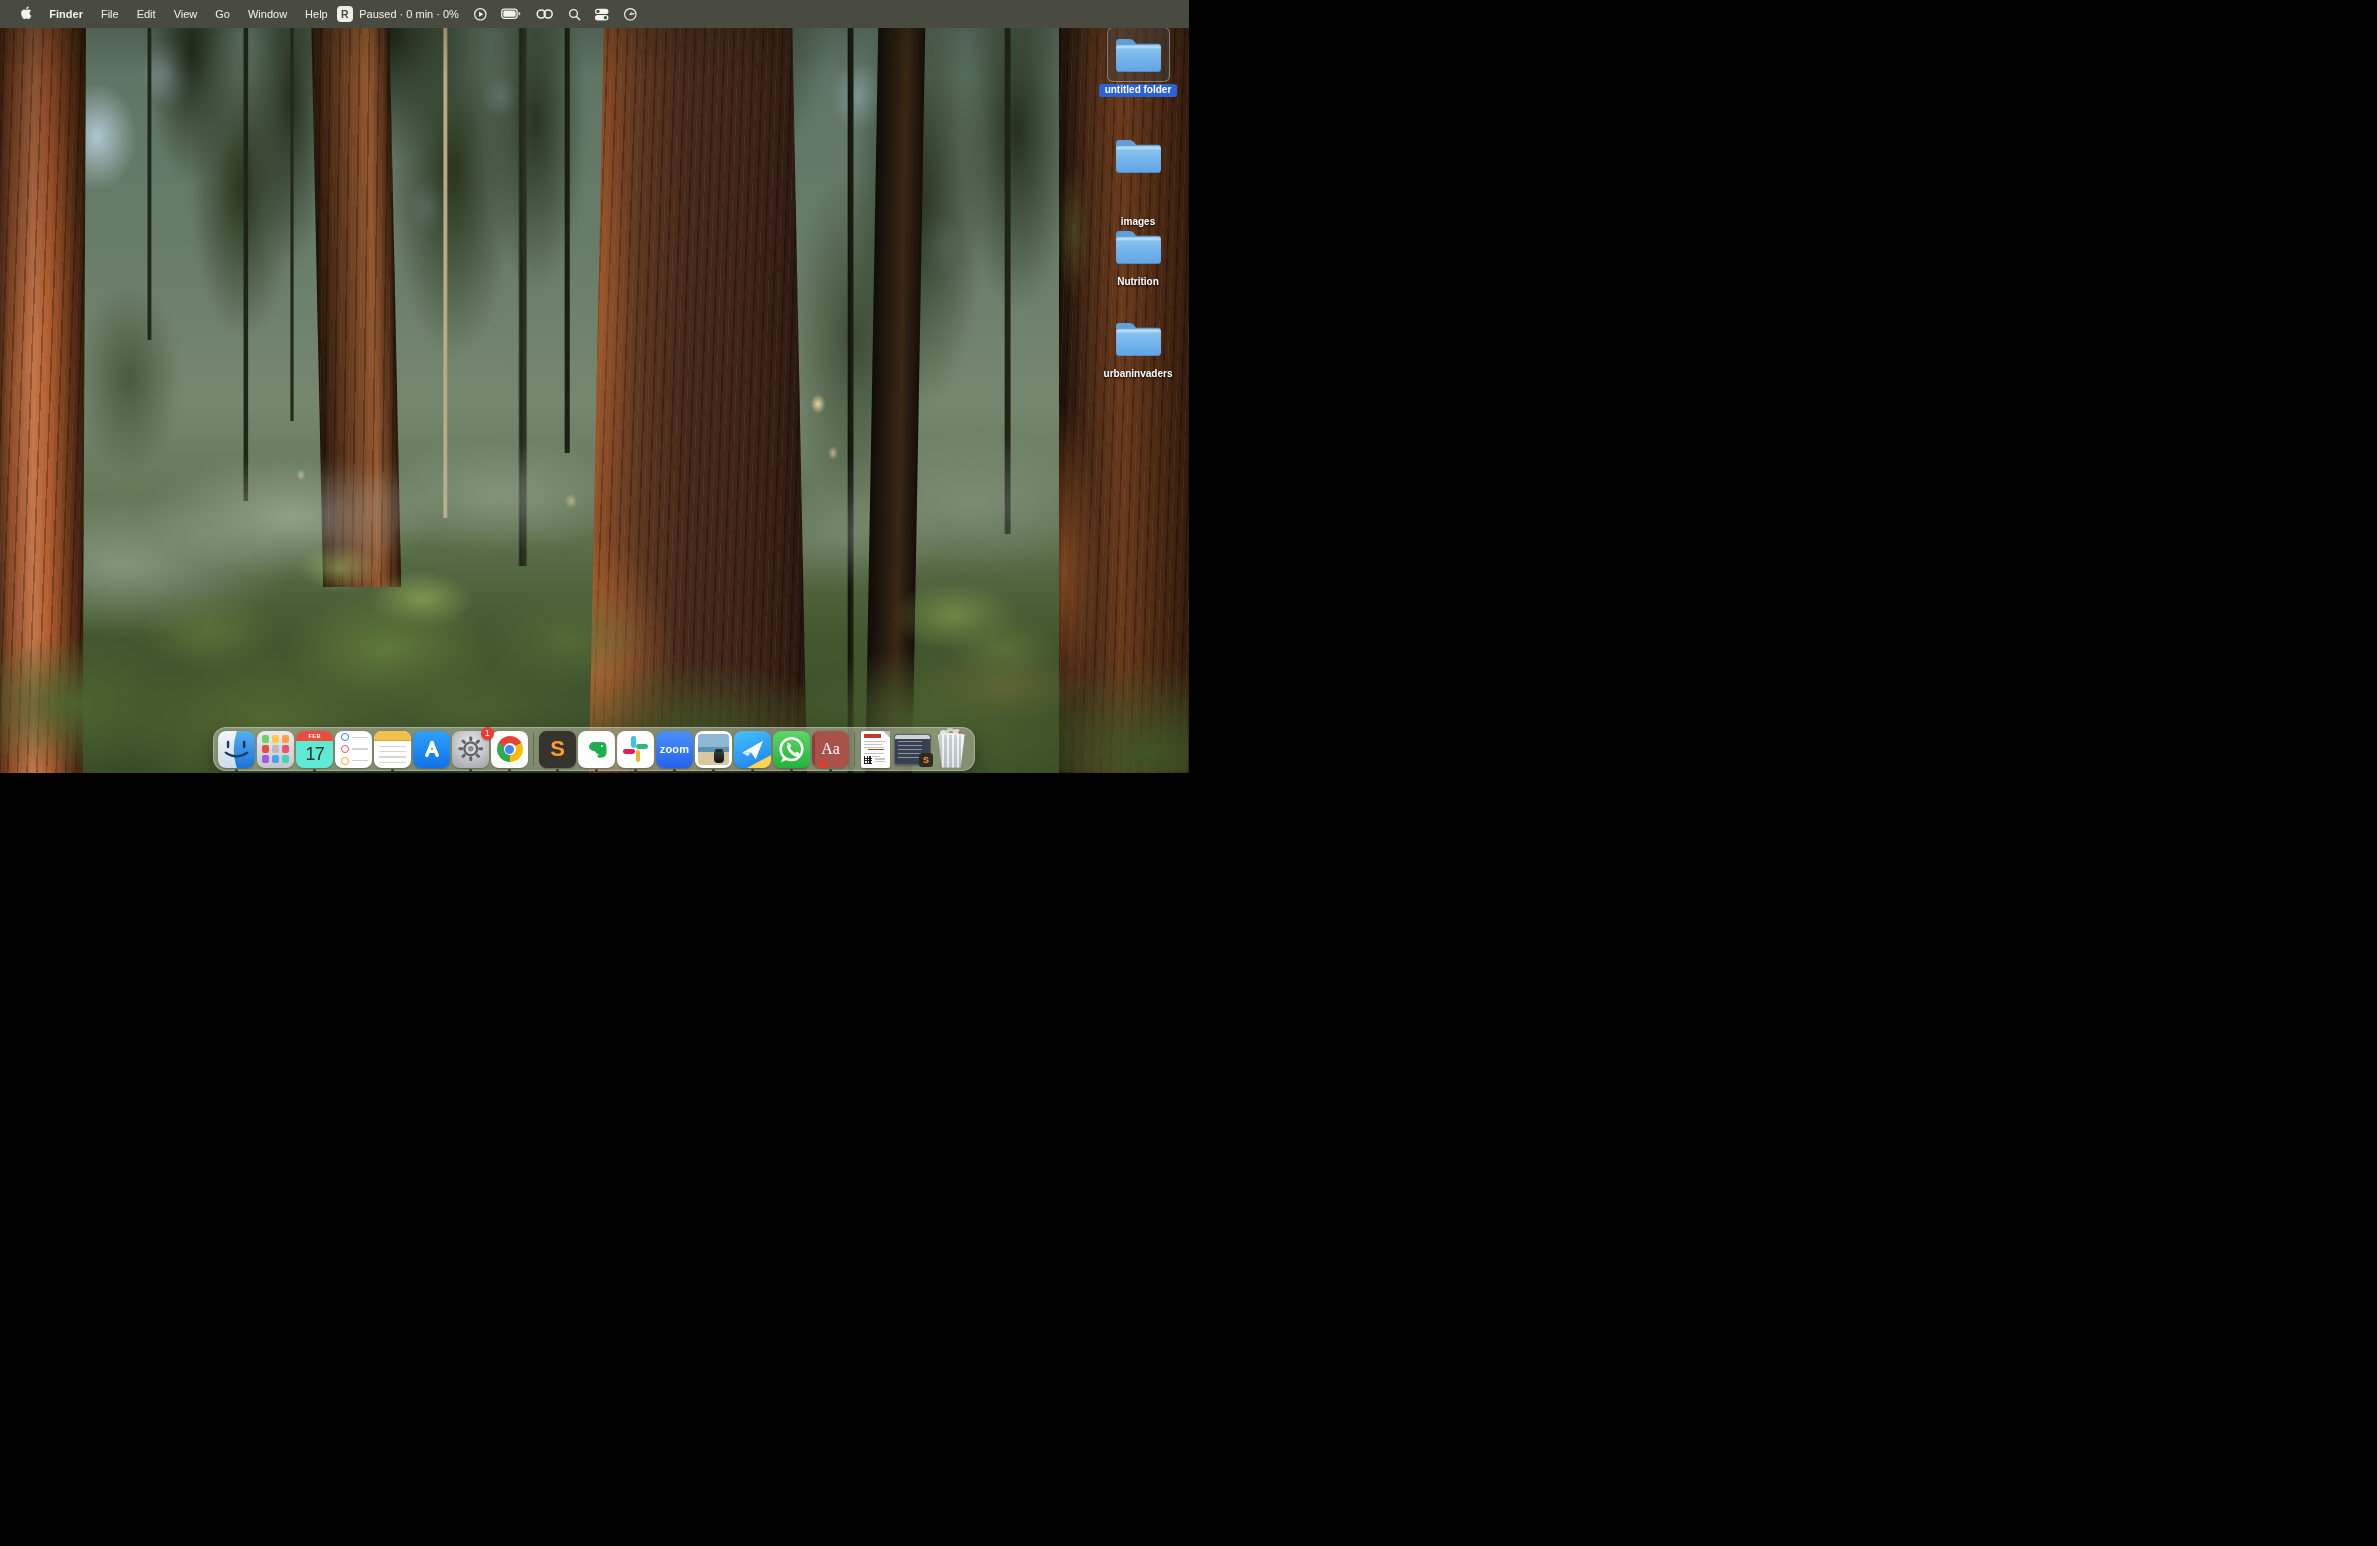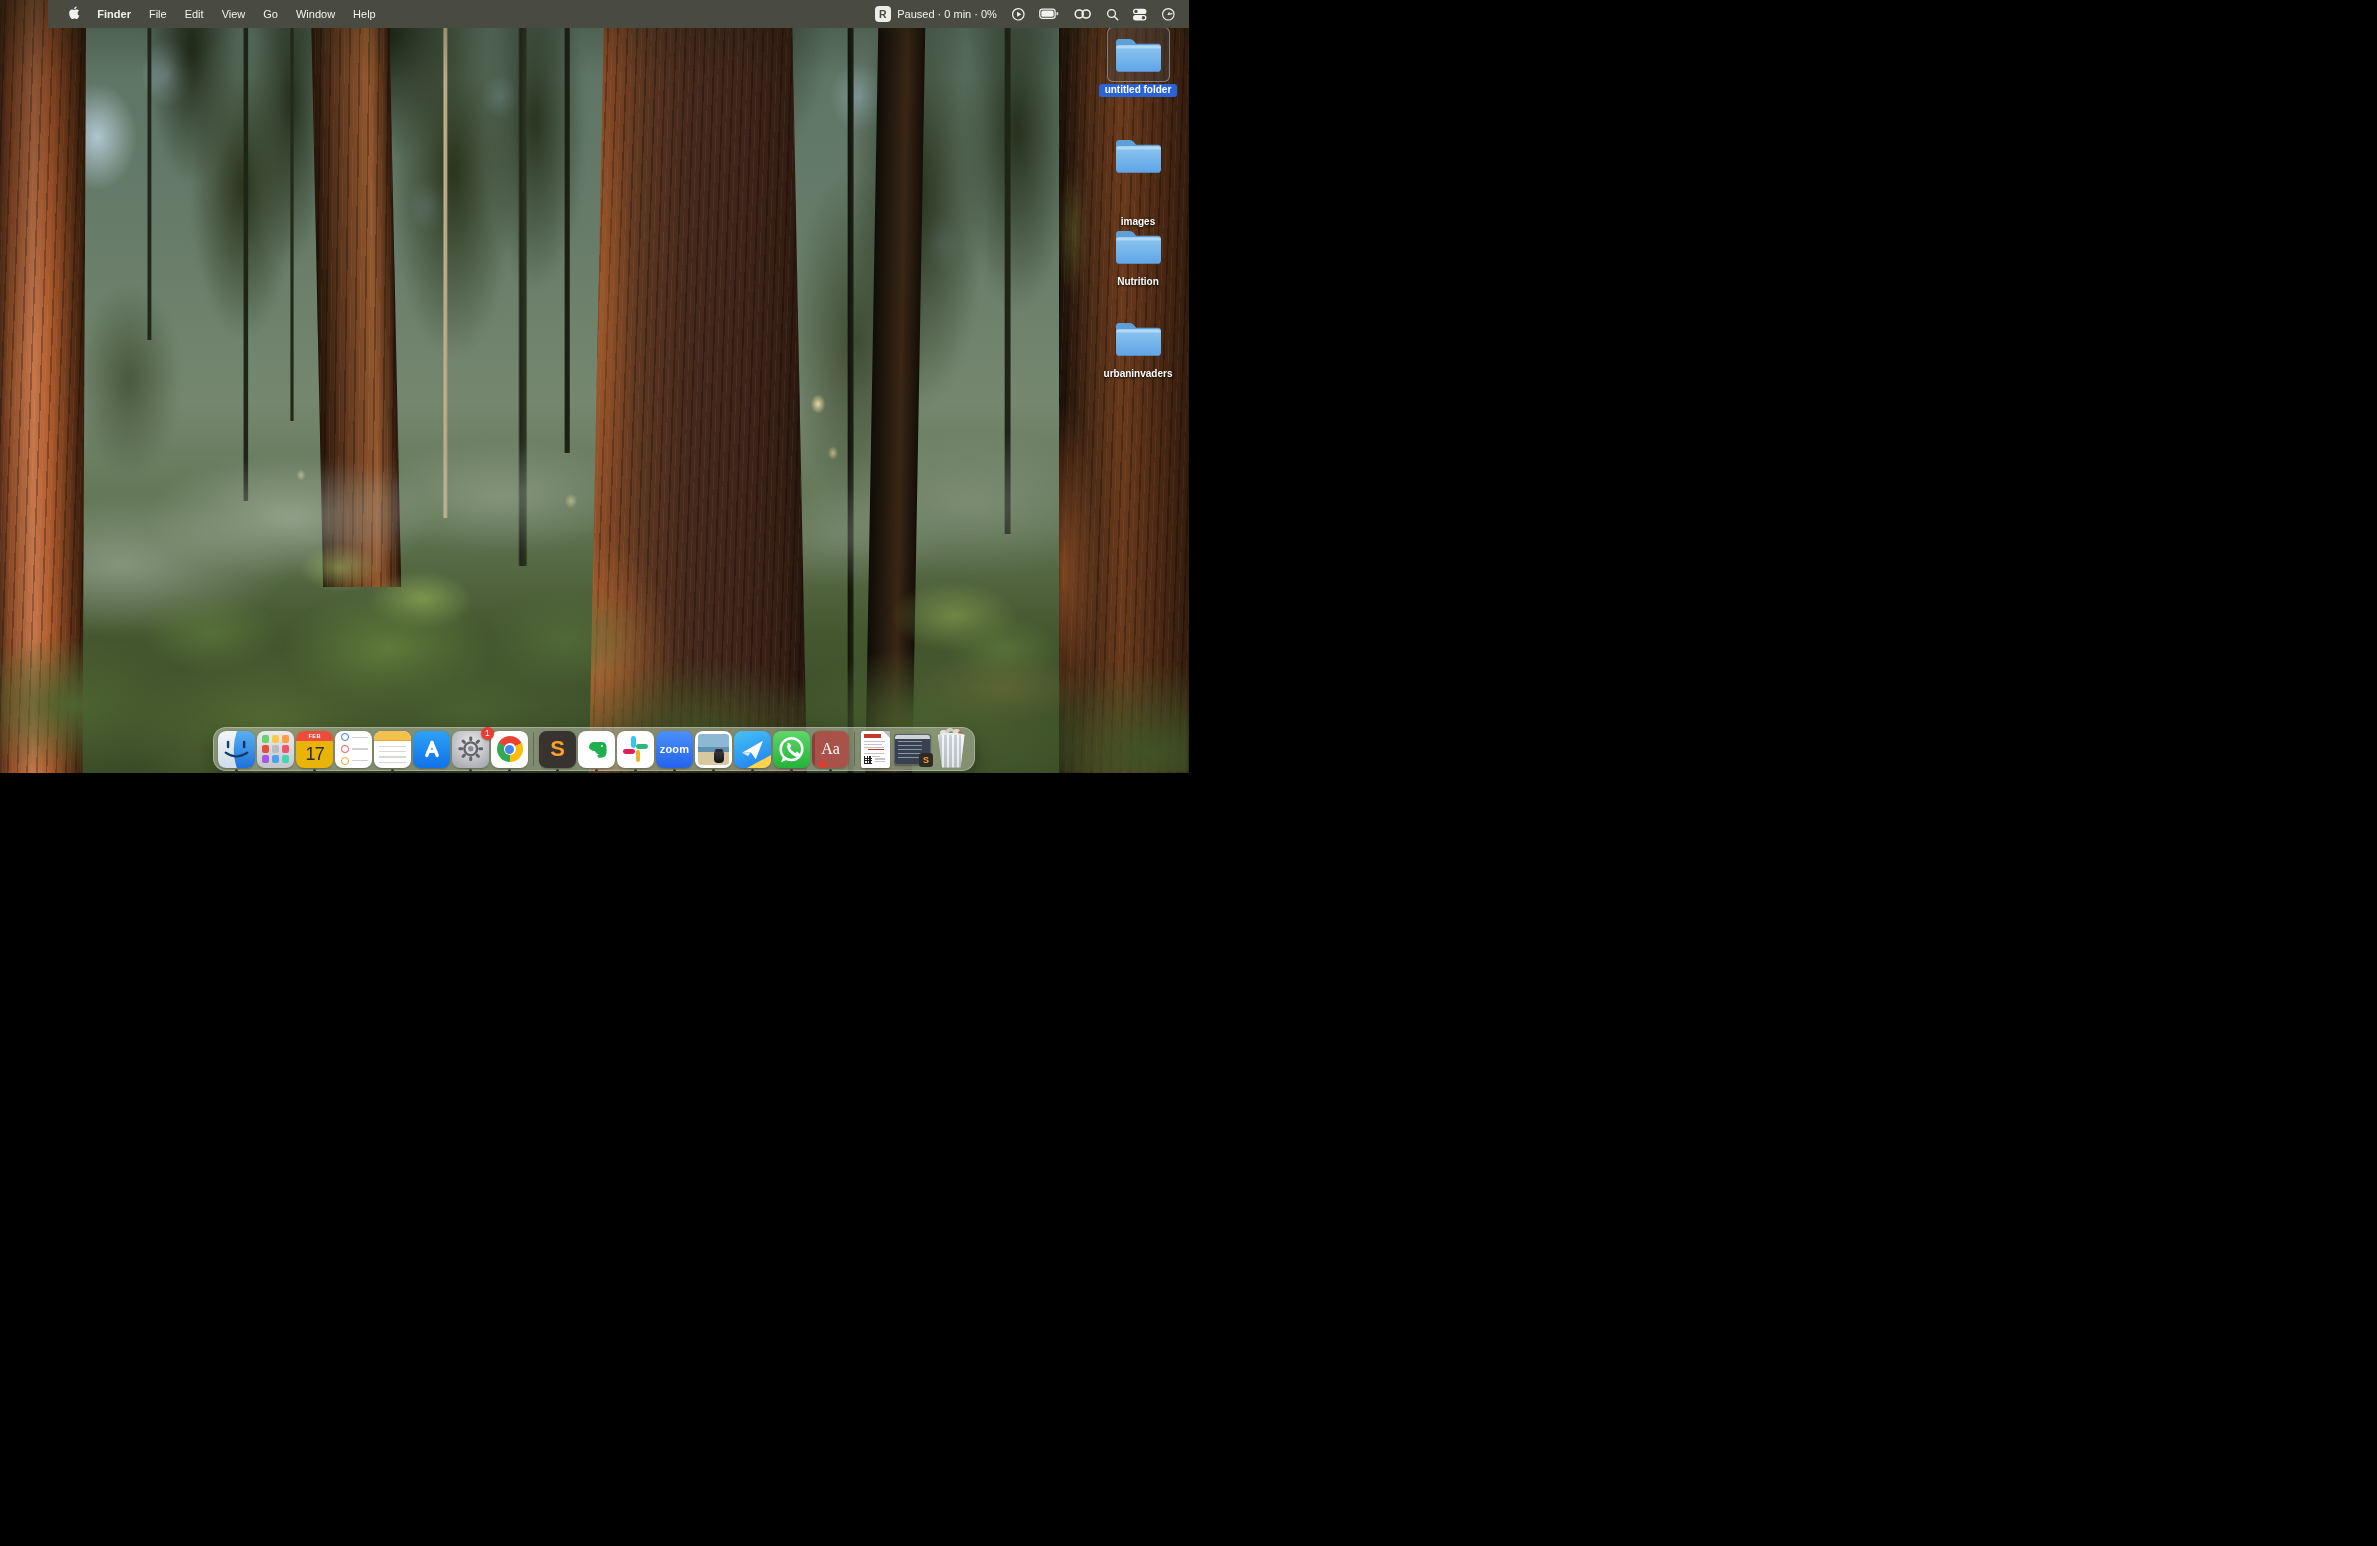--- a/index.html
+++ b/index.html
@@ -88,21 +88,21 @@
     radial-gradient(99px 58px at 210px 632px, rgba(104,133,64,.55), transparent 70%),
     radial-gradient(81px 50px at 1003px 649px, rgba(92,118,58,.85), transparent 70%),
     radial-gradient(74px 42px at 421px 600px, rgba(156,184,94,.65), transparent 70%),
     radial-gradient(58px 34px at 340px 568px, rgba(168,196,106,.55), transparent 70%),
     radial-gradient(91px 50px at 954px 616px, rgba(144,170,84,.55), transparent 70%),
     radial-gradient(121px 50px at 999px 689px, rgba(138,122,62,.5), transparent 70%);}
   .wp-vignette{background:linear-gradient(180deg, rgba(20,26,12,.3) 0, transparent 10%);}
 
   
   .menu-bar{position:absolute;top:0;left:0;right:0;height:28px;background:#4a4b40;
-    display:flex;align-items:center;justify-content:space-between;color:#f2f2ee;font-size:11px;z-index:50;margin-left:48px;}
+    display:flex;align-items:center;justify-content:flex-start;color:#f2f2ee;font-size:11px;z-index:50;}
   .mb-left{display:flex;align-items:center;padding-left:11.3px;height:100%;}
   .mb-apple{display:flex;align-items:center;padding:0 8px;height:100%;}
   .mb-item{padding:0 9px;height:100%;display:flex;align-items:center;white-space:nowrap;}
   .mb-app{font-weight:700;}
   .mb-right{display:flex;align-items:center;gap:13.7px;padding-right:13px;height:100%;}
   .rec-group{display:flex;align-items:center;gap:6.5px;}
   .r-badge{width:16px;height:16px;border-radius:4px;background:#eeeee8;color:#4a4b40;
     font-weight:700;font-size:10.5px;display:flex;align-items:center;justify-content:center;}
   .rec-text{white-space:nowrap;}
   .mb-icon{display:flex;align-items:center;}
@@ -128,21 +128,21 @@
   .dot{width:3.2px;height:3.2px;border-radius:50%;background:#2c2c28;opacity:0;position:absolute;bottom:-4.9px;}
   .dock-item.running .dot{opacity:.9;}
   .dock-sep{width:0.8px;height:34px;background:rgba(40,44,34,.35);margin:0 4px;flex:none;}
 
   
   
   .dk-launchpad{background:linear-gradient(180deg,#ececf0,#c4c6ca);display:grid;
     grid-template-columns:repeat(3,7.3px);grid-template-rows:repeat(3,7.3px);gap:2.8px;place-content:center;}
   .lp{border-radius:2px;}
   
-  .dk-calendar{background:#eab308;display:flex;flex-direction:column;}
+  .dk-calendar{background:#5eead4;display:flex;flex-direction:column;}
   .cal-head{height:10.5px;background:#ec4c3c;color:#fff;font-size:5.7px;font-weight:700;
     letter-spacing:0.4px;display:flex;align-items:center;justify-content:center;}
   .cal-day{flex:1;display:flex;align-items:center;justify-content:center;
     font-size:18px;font-weight:400;color:#2c2c2e;letter-spacing:-0.8px;}
   
   .dk-reminders{background:#fff;display:flex;flex-direction:column;justify-content:center;gap:4px;padding-left:5.7px;box-sizing:border-box;}
   .rem-row{display:flex;align-items:center;gap:3.2px;}
   .rem-dot{width:5.7px;height:5.7px;border-radius:50%;border:1.6px solid;}
   .rem-line{width:16px;height:1.6px;background:#cfcfd4;border-radius:0.8px;}
   

